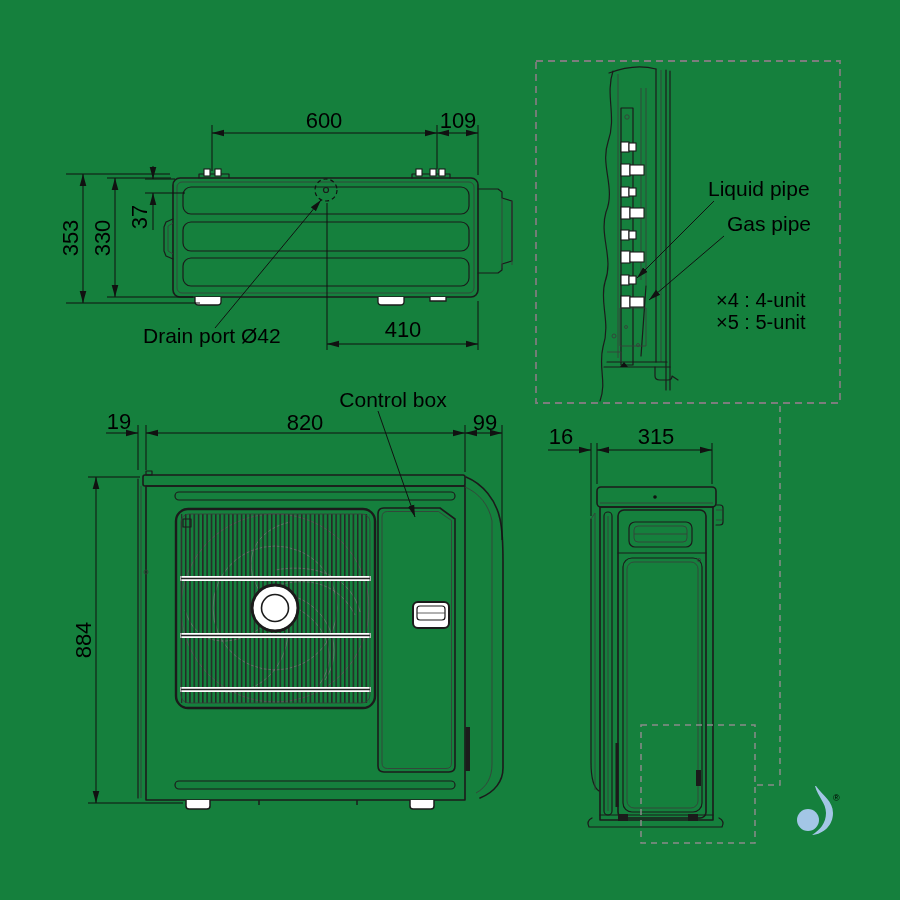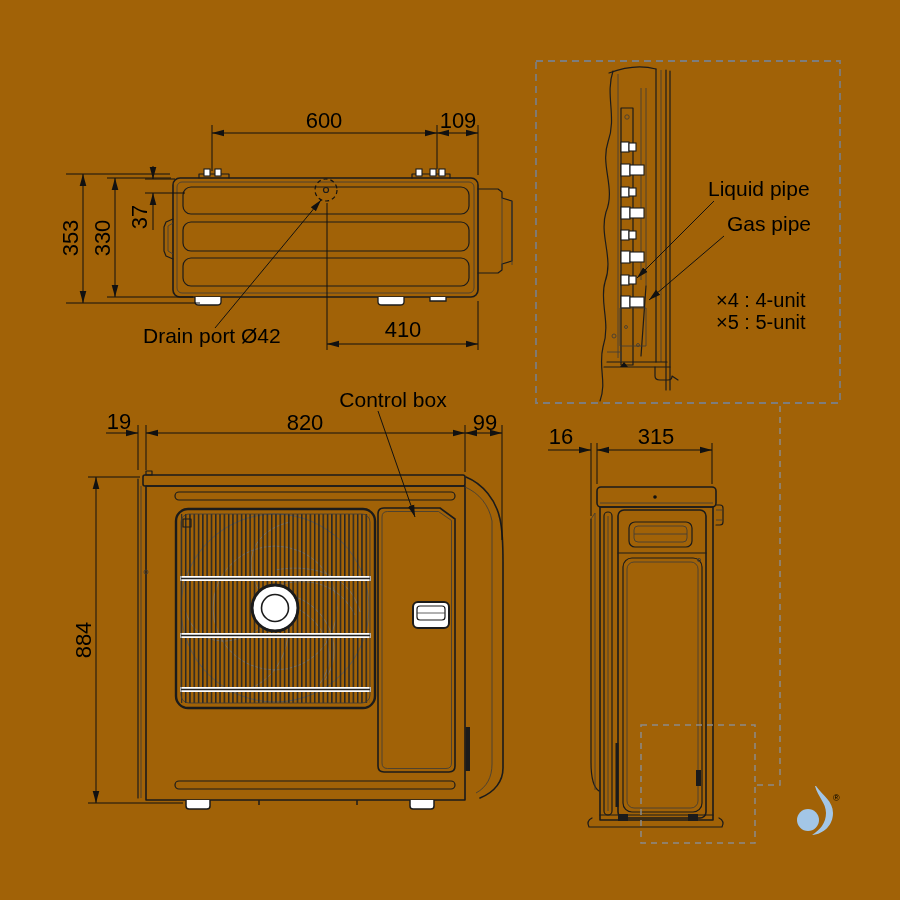--- a/index.html
+++ b/index.html
@@ -1,16 +1,16 @@
 <!DOCTYPE html>
 <html><head>
 <meta charset="utf-8">
 <style>
   html,body{margin:0;padding:0;background:#fff;}
-  #stage{position:relative;width:900px;height:900px;background:#a16207;overflow:hidden;}
+  #stage{position:relative;width:900px;height:900px;background:#15803d;overflow:hidden;}
   svg text{font-family:"Liberation Sans","DejaVu Sans",sans-serif;fill:#000;}
   .dtxt{font-size:22px;}
   .ltxt{font-size:21px;}
   .mtxt{font-size:20px;}
   .ol{fill:none;stroke:#1b1b1b;stroke-width:1.6;stroke-linejoin:round;stroke-linecap:round;}
   .ml{fill:none;stroke:#1b1b1b;stroke-width:1.2;stroke-linejoin:round;stroke-linecap:round;}
   .tl{fill:none;stroke:#3a3a3a;stroke-width:0.8;stroke-linejoin:round;}
   .fl{fill:none;stroke:#5a5a5a;stroke-width:0.9;}
   .fl2{fill:none;stroke:#7a7a7a;stroke-width:0.7;}
   .dim{fill:none;stroke:#111;stroke-width:1;}

